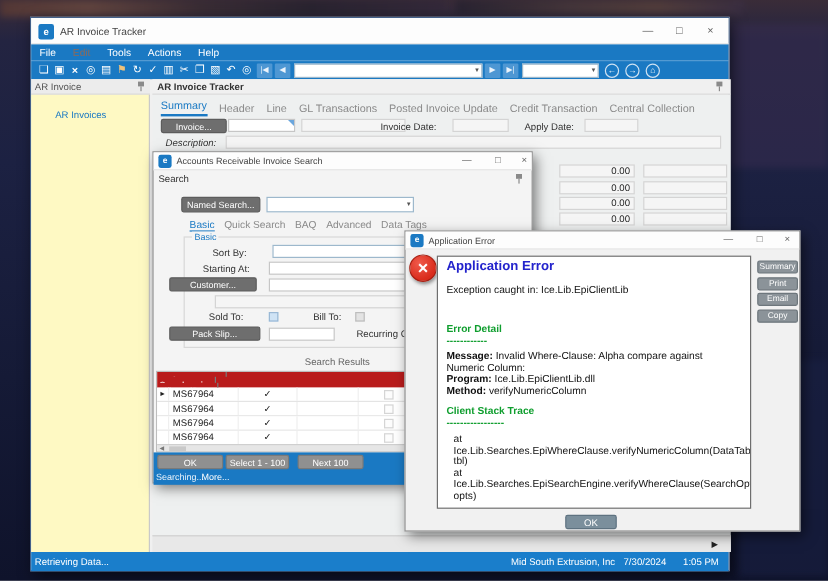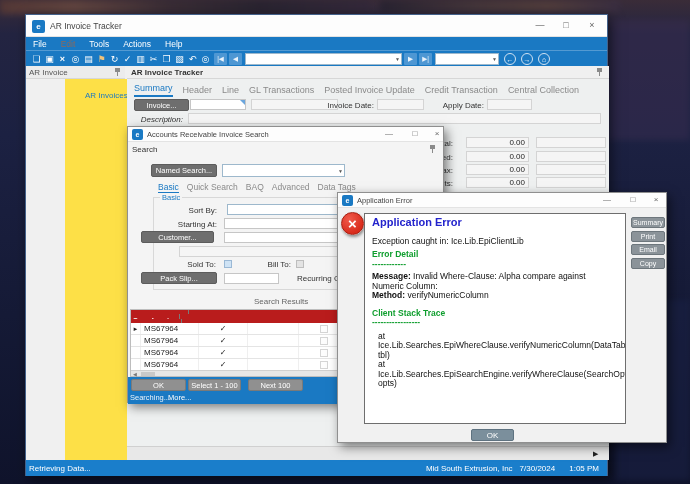--- a/index.html
+++ b/index.html
@@ -29,37 +29,37 @@
   .combo { background:#fff; border:1px solid #9db8cc; height:12px; position:relative; flex:0 0 auto; margin-left:3px; }
   .combo .arr { position:absolute; right:1px; top:2px; font-size:5px; color:#555; }
   .circlebtn { width:12px; height:12px; border:1px solid #cfe2f2; border-radius:50%; color:#fff; font-size:7px;
                line-height:11px; text-align:center; margin-left:5px; flex:0 0 auto; }
 
   .strip { position:absolute; background:#ececec; border-bottom:1px solid #d7d7d7; font-size:8px; color:#555; }
   .pin { position:relative; width:7px; height:9px; display:inline-block; }
   .pin::before { content:""; position:absolute; left:1px; top:0; width:5px; height:4px; background:#8a8a8a; }
   .pin::after  { content:""; position:absolute; left:3px; top:4px; width:1px; height:4px; background:#8a8a8a; }
 
-  .sidebar { position:absolute; background:#fde047; border-right:1px solid #c9c9c9;margin-left:39px; }
+  .sidebar { position:absolute; background:#fef9c3; border-right:1px solid #c9c9c9; }
   .tree-item { position:absolute; color:#1a79c3; font-size:8px; }
 
   .content { position:absolute; background:#eef0f0; }
   .tabs { position:absolute; display:flex; gap:10px; align-items:flex-end; }
   .tab { font-size:9px; color:#8a8a8a; padding-bottom:2px; white-space:nowrap; }
   .tab.active { color:#1a79c3; border-bottom:2px solid #1a79c3; }
 
   .btn-dark { background:#6e6e6e; color:#fff; font-size:7.5px; text-align:center; border-radius:2px;
               border:1px solid #5c5c5c; }
   .btn-gray { background:#909090; color:#fff; font-size:7.5px; text-align:center; border-radius:2px;
               border:1px solid #7a7a7a; }
   .btn-slate { background:#7b8f9c; color:#fff; font-size:8px; text-align:center; border-radius:2px;
                border:1px solid #5e7280; }
   .field { background:#fff; border:1px solid #c6c6c6; height:11px; position:absolute; }
   .field.dim { background:#f5f5f5; border-color:#d4d4d4; }
-  .lbl { position:absolute; font-size:8px; color:#333; text-align:right; white-space:nowrap; }
+  .lbl { position:absolute; font-size:8px; color:#333; white-space:nowrap; }
   .val { font-size:8px; color:#222; text-align:right; padding-right:3px; line-height:10px; }
   .tri { position:absolute; right:0; top:0; width:0; height:0; border-left:5px solid transparent; border-top:5px solid #6aa6dd; }
   .cb { position:absolute; width:8px; height:8px; background:#fff; border:1px solid #c0c0c0; }
 
   .statusbar { position:absolute; left:0; right:0; background:#1a7ecb; color:#fff; font-size:8px;
                display:flex; align-items:center; }
 
   
   .groupbox { position:absolute; border:1px solid #d8d8d8; }
   .group-label { position:absolute; font-size:7.5px; color:#1a79c3; background:#f4f4f4; padding:0 2px; }
@@ -322,24 +322,25 @@
     <span class="title-text" style="left:19px;top:3px;font-size:7.5px;">Application Error</span>
     <span class="wc" style="left:261px;top:2px;font-size:8px;">—</span>
     <span class="wc" style="left:287px;top:2px;font-size:8px;">□</span>
     <span class="wc" style="left:310px;top:2px;font-size:8px;">×</span>
   </div>
 
   <div class="err-icon" style="left:3px;top:19px;">×</div>
 
   <div class="err-box" style="left:26px;top:20px;width:262px;height:211px;">
     <div class="err-head">Application Error</div>
-    <div class="err-line" style="margin-bottom:4px;">Exception caught in: Ice.Lib.EpiClientLib</div>
+    <div class="err-line" style="margin-bottom:24px;">Exception caught in: Ice.Lib.EpiClientLib</div>
     <div class="green">Error Detail</div>
     <div class="green" style="margin-bottom:3px;">------------</div>
     <div class="err-line"><b>Message:</b><span> Invalid Where-Clause: Alpha compare against Numeric Column:</span></div>
+    <div class="err-line"><b>Program:</b><span> Ice.Lib.EpiClientLib.dll</span></div>
     <div class="err-line" style="margin-bottom:8px;"><b>Method:</b><span> verifyNumericColumn</span></div>
     <div class="green">Client Stack Trace</div>
     <div class="green" style="margin-bottom:4px;">-----------------</div>
     <div class="err-line" style="padding-left:6px;">at Ice.Lib.Searches.EpiWhereClause.verifyNumericColumn(DataTable tbl)</div>
     <div class="err-line" style="padding-left:6px;">at Ice.Lib.Searches.EpiSearchEngine.verifyWhereClause(SearchOptions opts)</div>
   </div>
 
   <div class="sidebtn" style="left:293px;top:24px;">Summary</div>
   <div class="sidebtn" style="left:293px;top:38px;">Print</div>
   <div class="sidebtn" style="left:293px;top:51px;">Email</div>

